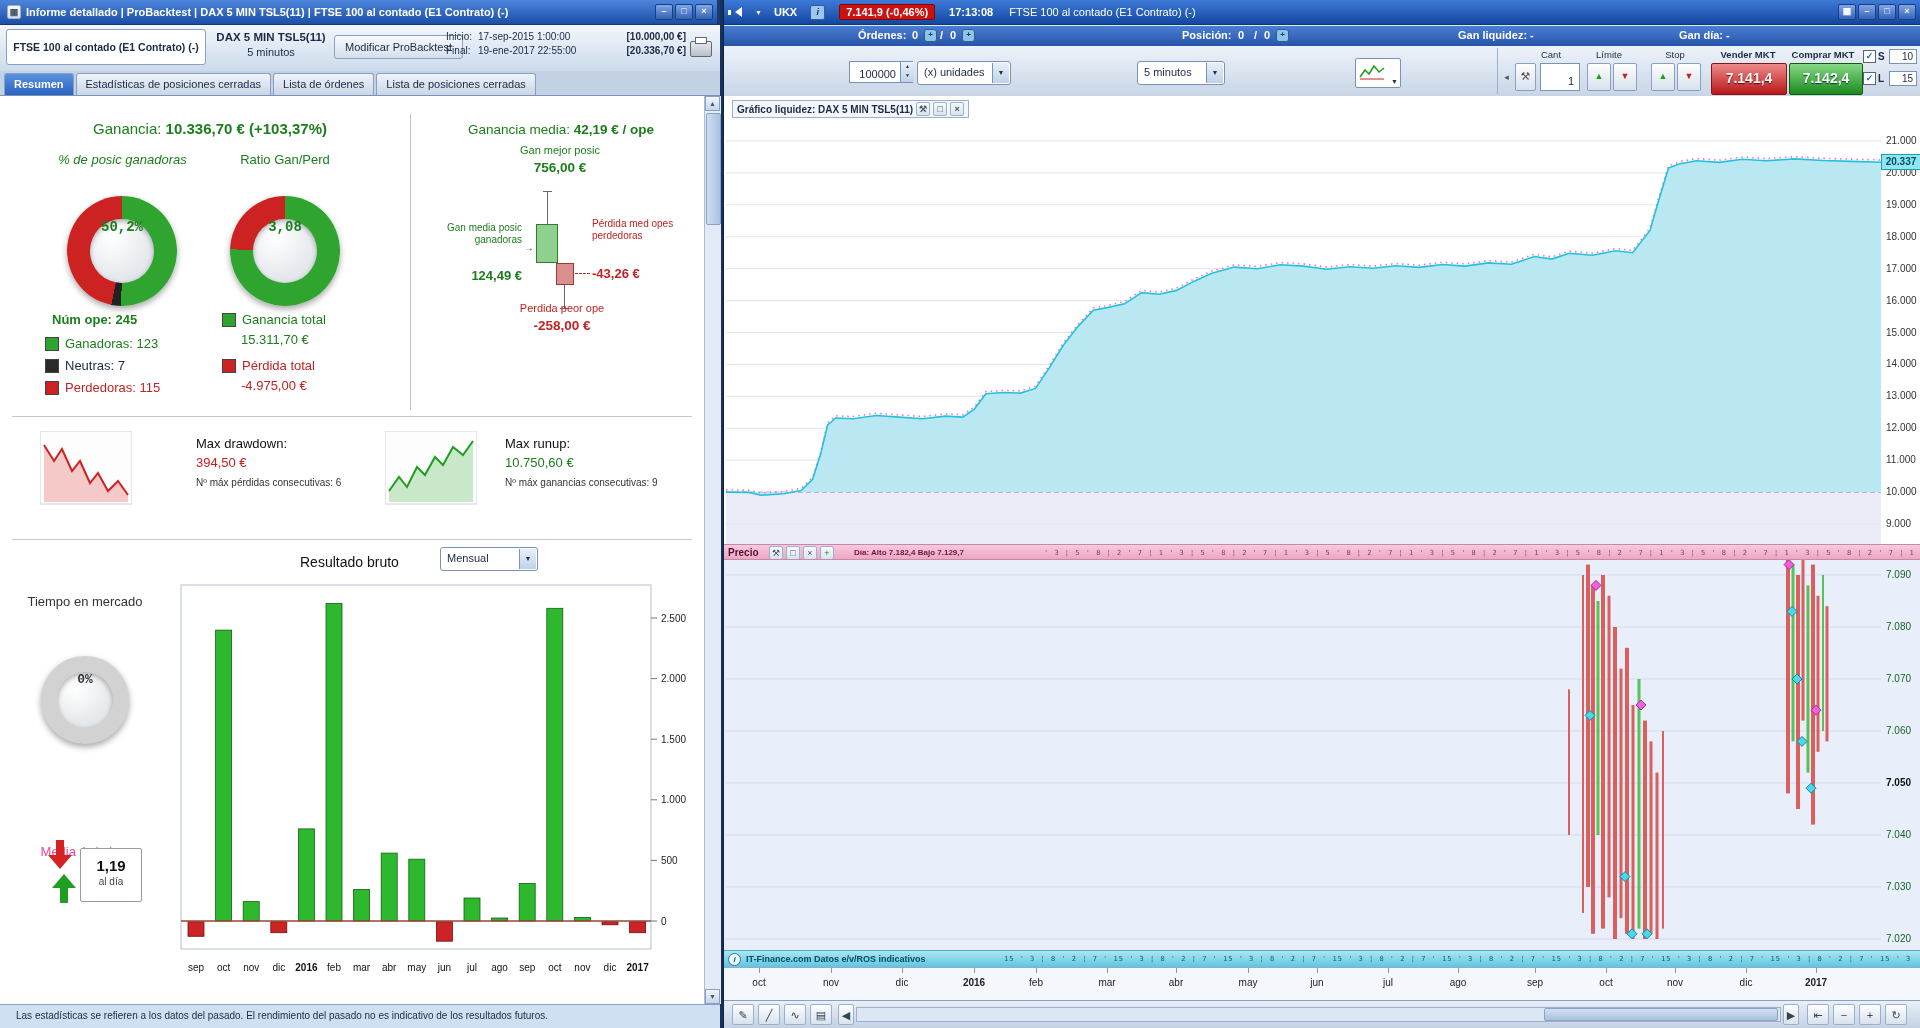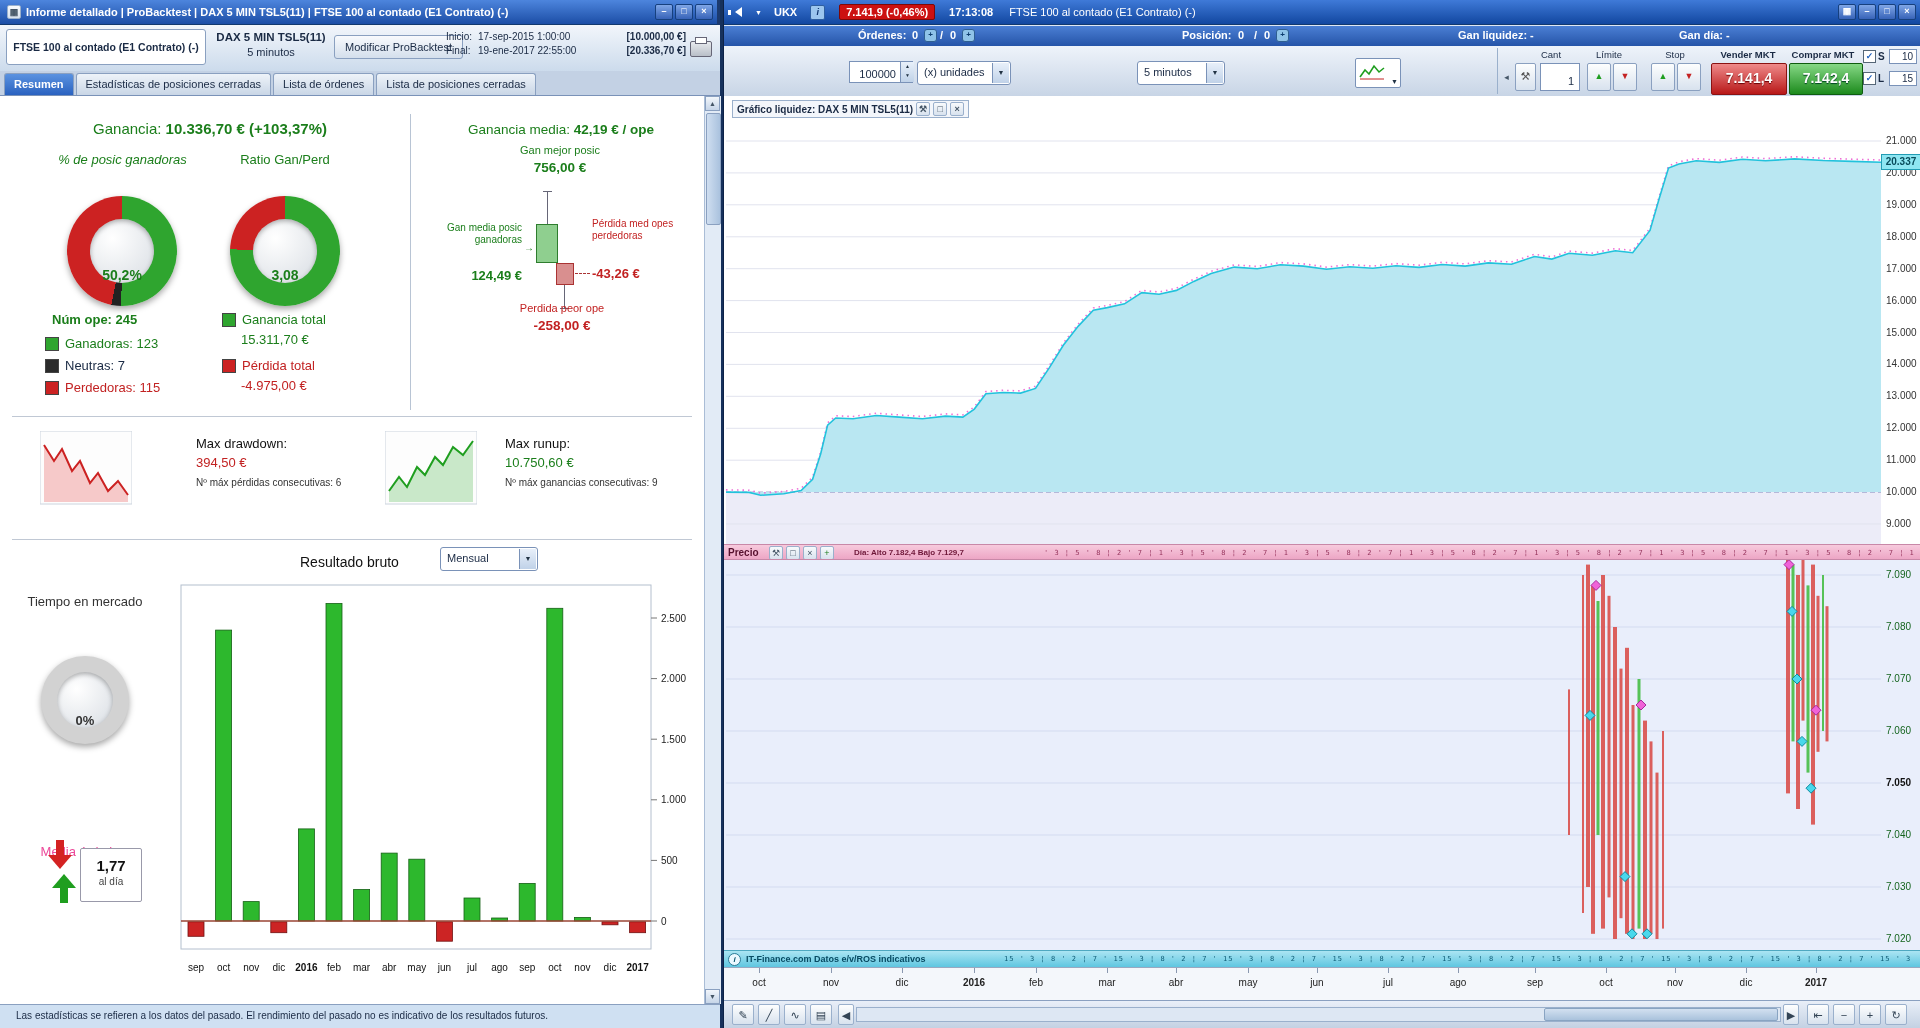--- a/index.html
+++ b/index.html
@@ -54,21 +54,21 @@
   
   #gan-line{left:14px;top:24px;width:392px;text-align:center;font-size:15px;color:#1b7e1b;}
   #ganmedia-line{left:420px;top:26px;width:282px;text-align:center;font-size:13.5px;color:#1b7e1b;}
   #vdiv{left:410px;top:18px;width:1px;height:296px;background:#b8c4d4;}
   .lbl{font-size:13px;text-align:center;line-height:16px;}
   #pct-label{left:50px;top:56px;width:145px;font-style:italic;}
   #ratio-label{left:216px;top:56px;width:138px;}
   .donut{position:absolute;width:110px;height:110px;border-radius:50%;display:flex;align-items:center;justify-content:center;
     box-shadow:0 3px 6px rgba(0,0,0,.35);}
   .hole{width:64px;height:64px;border-radius:50%;background:radial-gradient(circle at 35% 30%,#ffffff,#d7dce2);
-    box-shadow:inset 0 2px 5px rgba(0,0,0,.3);display:flex;align-items:flex-end;justify-content:center;font-size:14px;}
+    box-shadow:inset 0 2px 5px rgba(0,0,0,.3);display:flex;align-items:flex-start;justify-content:center;font-size:14px;font-family:Liberation Mono, monospace;}
   #donut-pct{left:67px;top:100px;}
   #donut-ratio{left:230px;top:100px;}
   #numope{left:45px;top:216px;font-size:13px;padding-left:7px;}
   .leg{display:flex;align-items:center;font-size:13px;color:#1a2a44;}
   .sw{width:12px;height:12px;border:1px solid #444;margin-right:6px;}
   .swg{background:#2fa52f;}
   .swn{background:#2b2b2b;}
   .swr{background:#cc2222;}
   #leg-g{left:45px;top:240px;}#leg-n{left:45px;top:262px;}#leg-p{left:45px;top:284px;}
   #gt-label{left:222px;top:216px;}
@@ -350,21 +350,21 @@
       <div class="a" id="tiempo-label">Tiempo en mercado</div>
       <div class="a donut" id="donut-tiempo">
         <div class="hole">
             <span class="b">0%</span>
           </div>
       </div>
       <div class="a" id="media-label">Media órd ejec:</div>
       <div class="a arrdn"></div>
       <div class="a arrup"></div>
       <div class="a" id="media-box">
-        <div class="v">1,77</div>
+        <div class="v">1,19</div>
         <div class="u">al día</div>
       </div>
 
       <svg class="a" id="monthly-svg" width="545" height="410" viewBox="0 0 545 410">
           <rect x="31" y="10" width="470" height="364" fill="#ffffff" stroke="#b4bfce"></rect>
           <rect x="38.0" y="346.8" width="16" height="14.5" fill="#cc2424" stroke="#701010" stroke-width="0.8"></rect>
           <rect x="65.6" y="55.1" width="16" height="290.9" fill="#2db82d" stroke="#156015" stroke-width="0.8"></rect>
           <rect x="93.2" y="326.6" width="16" height="19.4" fill="#2db82d" stroke="#156015" stroke-width="0.8"></rect>
           <rect x="120.8" y="346.8" width="16" height="10.9" fill="#cc2424" stroke="#701010" stroke-width="0.8"></rect>
           <rect x="148.4" y="253.9" width="16" height="92.1" fill="#2db82d" stroke="#156015" stroke-width="0.8"></rect>

